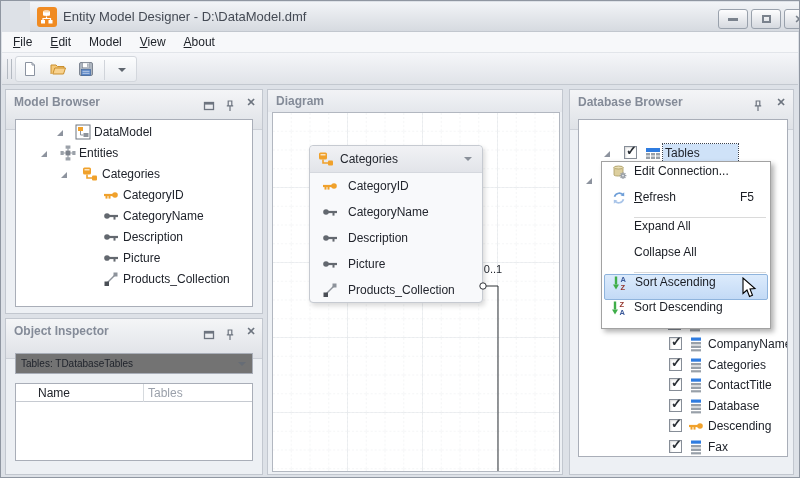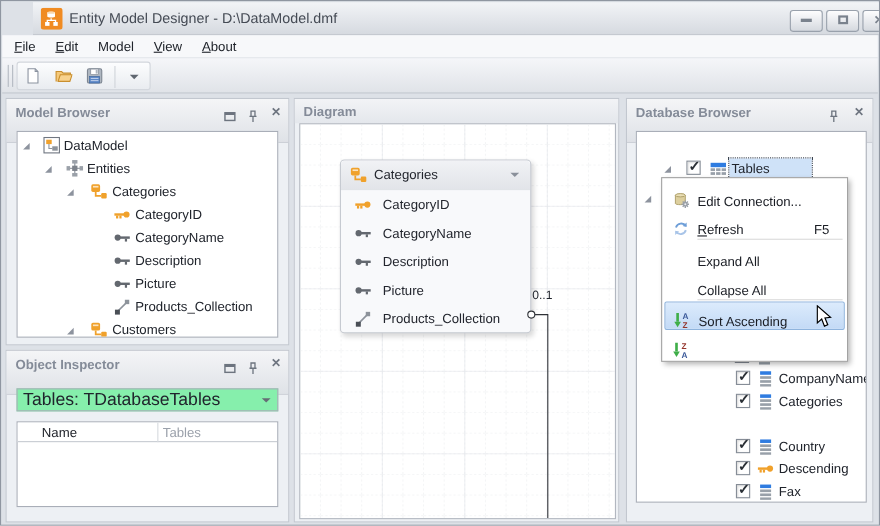--- a/index.html
+++ b/index.html
@@ -57,21 +57,21 @@
     border-left:6px solid transparent; border-bottom:6px solid #8d939e; }
   .ticon { position:absolute; top:2px; width:16px; height:16px; }
   .ticon svg { width:16px; height:16px; }
   .cb { position:absolute; top:3px; width:13px; height:13px; background:#fff;
     border:1px solid #868d97; box-shadow:inset 1px 1px 2px rgba(0,0,0,.15); }
   .cb::after { content:"✓"; position:absolute; left:1px; top:-4px; font-size:13px;
     font-weight:bold; color:#2b3036; }
   .sel { background:#cfe2f8; outline:1px dotted #3c4450; }
 
   
-  .combo { position:absolute; font-size:16px; color:#20242c; background:#86efac;
+  .combo { position:absolute; font-size:10px; color:#20242c; background:#737373;
     border:1px solid #a9aeb8; line-height:19px; padding-left:5px; }
   .combo .arr { position:absolute; right:6px; top:8px; width:0; height:0;
     border-left:4px solid transparent; border-right:4px solid transparent; border-top:4px solid #666c75; }
   .grid-head { position:absolute; left:0; top:0; right:0; height:18px; background:#fff;
     border-bottom:1px solid #c6cad1; font-size:12px; }
   .grid-col-div { position:absolute; left:127px; top:0; width:1px; height:18px; background:#d6dade; }
 
   
   .canvas { position:absolute; background:#fff; border:1px solid #b2b7c0; overflow:hidden; }
   .entity-card { position:absolute; left:36px; top:32px; width:174px; height:158px;
@@ -82,21 +82,21 @@
     border-radius:4px 4px 0 0; font-size:12px; color:#23262e; }
   .card-row { position:absolute; left:0; right:0; height:26px; font-size:12px; color:#23262e; }
   .card-row .lbl { position:absolute; left:38px; top:6px; white-space:nowrap; }
   .card-row .ticon { left:12px; top:5px; }
   .conn-label { position:absolute; left:202px; top:150px; width:36px; text-align:center;
     font-size:11px; color:#1f232b; z-index:4; }
 
   
   .ctx { position:absolute; left:600px; top:160px; width:170px; background:#fff;
     border:1px solid #a2a2a2; box-shadow:3px 3px 5px rgba(0,0,0,.3); z-index:10; padding:2px; }
-  .ctx-item { position:relative; height:26px; display:flex; align-items:flex-end; font-size:12px; color:#1a1d24; }
+  .ctx-item { position:relative; height:26px; display:flex; align-items:flex-start; font-size:12px; color:#1a1d24; }
   .ctx-item .ico { width:30px; text-align:center; flex:none; }
   .ctx-item .ico svg { width:16px; height:16px; vertical-align:middle; }
   .ctx-item .lab { flex:1; display:block; }
   .ctx-item .sc { margin-right:14px; }
   .ctx-sep { height:1px; background:#dadada; margin:1px 2px 1px 30px; }
   .ctx-hl { background:linear-gradient(#dcebfc,#c3daf6); border:1px solid #8fb4dd;
     border-radius:2px; height:26px; }
 
   .cursor { position:absolute; left:741px; top:276px; z-index:20; }
   svg text { font-family:"Liberation Sans",sans-serif; }
@@ -170,21 +170,21 @@
           </svg>
       </div>
       <div class="ph-btn" style="left:218px;">
         <svg viewBox="0 0 12 12">
             <path d="M4.2 1 H7.8 V5.8 H4.2 Z M2.8 5.8 H9.2 M6 5.8 V11" stroke="#6d747f" fill="none" stroke-width="1.2"></path>
           </svg>
       </div>
       <div class="ph-btn ph-x" style="left:238px;"><span>✕</span></div>
     </div>
     <div class="white-box" style="left:9px; top:29px; width:238px; height:188px;">
-      <div class="trow" style="top:2px;">
+      <div class="trow" style="top:2px;margin-left:36px;">
         <span class="exp" style="left:5px;"></span>
         <span class="ticon" style="left:23px;"><svg viewBox="0 0 16 16">
               <rect x="1" y="1" width="14" height="14" fill="#fff" stroke="#6f7680"></rect>
               <rect x="3" y="3" width="5" height="4" fill="#f0a12b"></rect>
               <rect x="8.5" y="9" width="5" height="4" fill="#8d939b"></rect>
               <path d="M5.5 7 V11 H8.5" stroke="#8d939b" fill="none"></path>
             </svg></span>
         <span class="lbl" style="left:42px;">DataModel</span>
       </div>
       <div class="trow" style="top:23px;">
@@ -242,30 +242,20 @@
             </svg></span>
         <span class="lbl" style="left:107px;">Picture</span>
       </div>
       <div class="trow" style="top:149px;">
         <span class="ticon" style="left:87px;"><svg viewBox="0 0 16 16">
               <path d="M4.5 11.5 L11.5 4.5" stroke="#8d939b" stroke-width="1.5"></path>
               <rect x="1.5" y="10.5" width="4.5" height="4.5" fill="#4a4f56"></rect>
               <rect x="10.5" y="1.5" width="4" height="4" fill="#8d939b"></rect>
             </svg></span>
         <span class="lbl" style="left:107px;">Products_Collection</span>
-      </div>
-      <div class="trow" style="top:170px;">
-        <span class="exp" style="left:45px;"></span>
-        <span class="ticon" style="left:66px;"><svg viewBox="0 0 16 16">
-              <rect x="1" y="1.5" width="8" height="7" rx="1.5" fill="#f0a12b"></rect>
-              <rect x="2.5" y="3" width="5" height="1.5" fill="#fff" opacity="0.7"></rect>
-              <path d="M5 8.5 V12 H10" stroke="#f0a12b" stroke-width="1.6" fill="none"></path>
-              <rect x="10" y="9.5" width="5" height="5" rx="1" fill="#f0a12b"></rect>
-            </svg></span>
-        <span class="lbl" style="left:86px;">Customers</span>
       </div>
     </div>
   </div>
 
   <div class="panel" style="left:4px; top:317px; width:258px; height:157px;">
     <div class="panel-header">
       <span>Object Inspector</span>
       <div class="ph-btn" style="left:197px;">
         <svg viewBox="0 0 12 12">
             <rect x="1.5" y="2.5" width="9" height="7" fill="none" stroke="#6d747f" stroke-width="1.3"></rect>
@@ -440,31 +430,43 @@
         <span class="ticon" style="left:109px;"><svg viewBox="0 0 16 16">
               <rect x="3" y="1.5" width="10" height="3.2" fill="#2f7ce0"></rect>
               <g fill="#98a0a9">
                 <rect x="3" y="6" width="10" height="2.4"></rect>
                 <rect x="3" y="9.6" width="10" height="2.4"></rect>
                 <rect x="3" y="13.2" width="10" height="2.2"></rect>
               </g>
             </svg></span>
         <span class="lbl" style="left:129px;">Categories</span>
       </div>
+      <div class="trow" style="top:255px;">
+        <span class="cb" style="left:90px;"></span>
+        <span class="ticon" style="left:109px;"><svg viewBox="0 0 16 16">
+              <rect x="3" y="1.5" width="10" height="3.2" fill="#2f7ce0"></rect>
+              <g fill="#98a0a9">
+                <rect x="3" y="6" width="10" height="2.4"></rect>
+                <rect x="3" y="9.6" width="10" height="2.4"></rect>
+                <rect x="3" y="13.2" width="10" height="2.2"></rect>
+              </g>
+            </svg></span>
+        <span class="lbl" style="left:129px;">ContactTitle</span>
+      </div>
       <div class="trow" style="top:276px;">
         <span class="cb" style="left:90px;"></span>
         <span class="ticon" style="left:109px;"><svg viewBox="0 0 16 16">
               <rect x="3" y="1.5" width="10" height="3.2" fill="#2f7ce0"></rect>
               <g fill="#98a0a9">
                 <rect x="3" y="6" width="10" height="2.4"></rect>
                 <rect x="3" y="9.6" width="10" height="2.4"></rect>
                 <rect x="3" y="13.2" width="10" height="2.2"></rect>
               </g>
             </svg></span>
-        <span class="lbl" style="left:129px;">Country</span>
+        <span class="lbl" style="left:129px;">Database</span>
       </div>
       <div class="trow" style="top:296px;">
         <span class="cb" style="left:90px;"></span>
         <span class="ticon" style="left:109px;"><svg viewBox="0 0 16 16">
               <circle cx="12" cy="8" r="2.8" fill="#f0a12b"></circle>
               <rect x="1" y="6.9" width="9" height="2.2" fill="#f0a12b"></rect>
               <rect x="2.5" y="9" width="2" height="2.6" fill="#f0a12b"></rect>
               <rect x="5.5" y="9" width="2" height="2.6" fill="#f0a12b"></rect>
             </svg></span>
         <span class="lbl" style="left:129px;">Descending</span>
@@ -526,20 +528,21 @@
           </svg></span>
       <span class="lab">Sort Ascending</span>
     </div>
     <div class="ctx-item">
       <span class="ico"><svg viewBox="0 0 16 16">
             <path d="M4 1.5 V9.5" stroke="#3fae49" stroke-width="2.4"></path>
             <path d="M1 9.5 H7 L4 14.5 Z" fill="#3fae49"></path>
             <text x="8.5" y="7" font-size="7.5" font-weight="bold" fill="#94352c">Z</text>
             <text x="8.5" y="15" font-size="7.5" font-weight="bold" fill="#3c5a9a">A</text>
           </svg></span>
+      <span class="lab">Sort Descending</span>
     </div>
   </div>
 
   <svg class="cursor" width="15" height="22" viewBox="0 0 15 22">
     <path d="M1 1 L1 16.5 L5 13 L7.5 19.5 L10.5 18.2 L8 12 L13 11.5 Z" fill="#fff" stroke="#000" stroke-width="1.1"></path>
   </svg>
 
 </div>
 
 </body></html>

